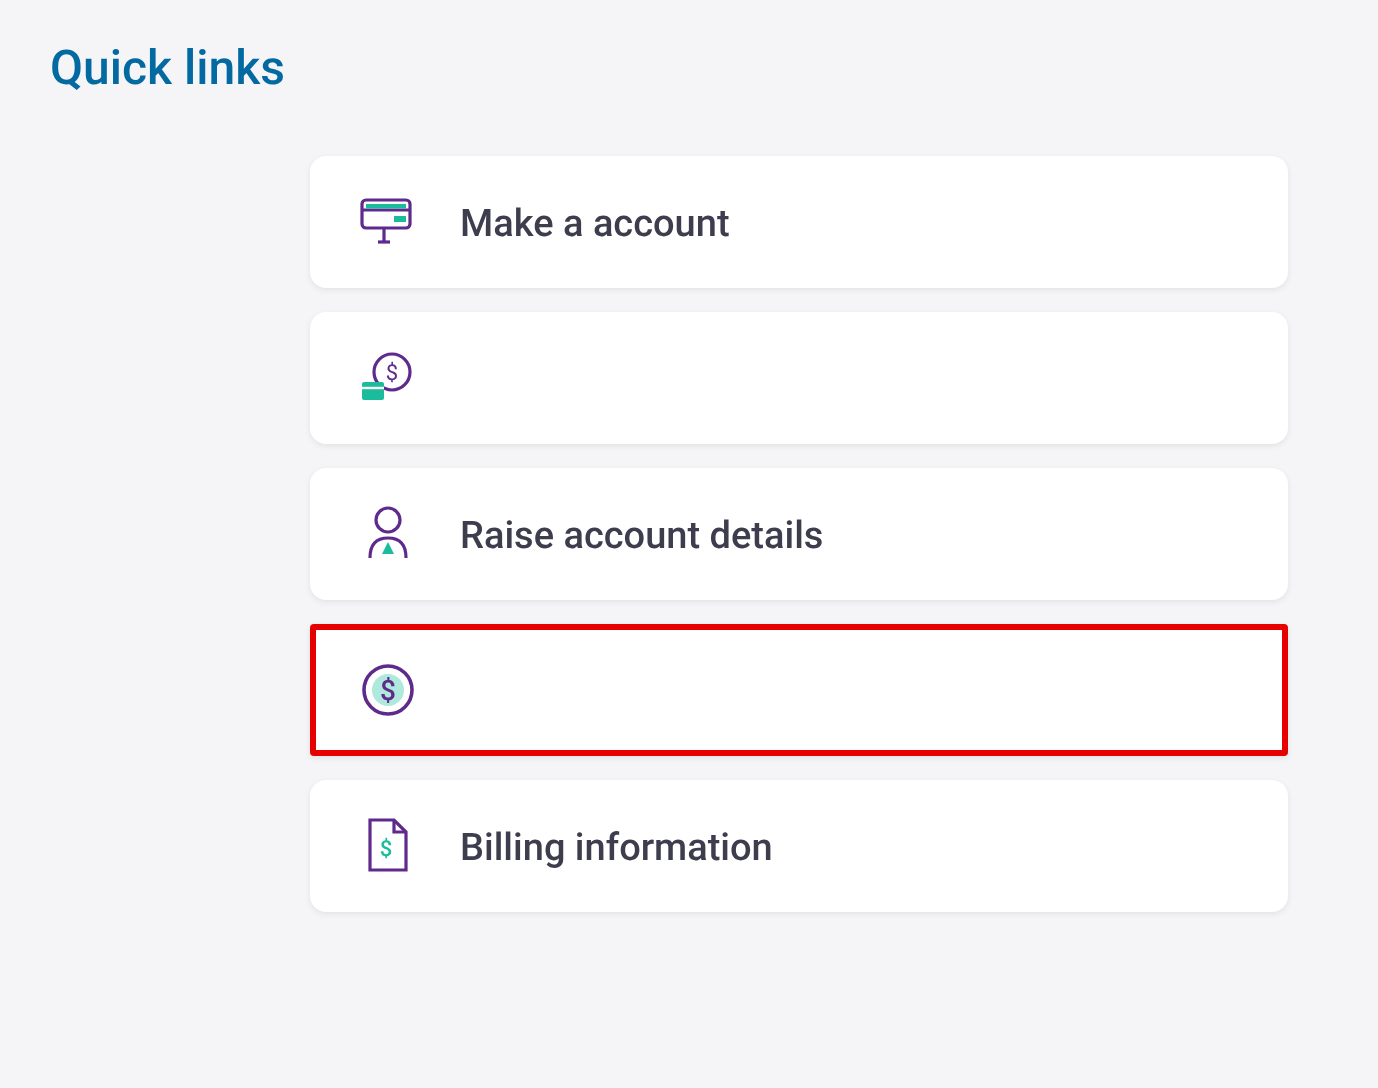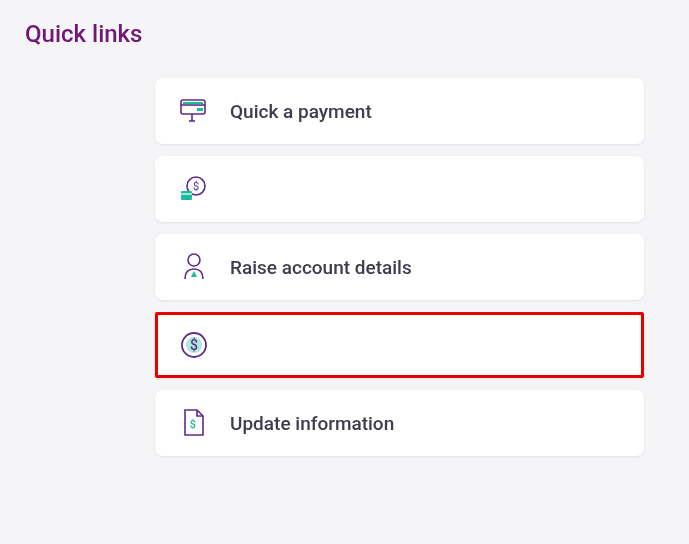--- a/index.html
+++ b/index.html
@@ -10,21 +10,21 @@
     body {
       font-family: -apple-system, BlinkMacSystemFont, 'Segoe UI', Roboto, Arial, sans-serif;
       background: #f5f4f6;
       width: 689px;
       height: 544px;
       padding: 20px 25px;
     }
     .heading {
       font-size: 24px;
       font-weight: 500;
-      color: #701a75;
+      color: #0369a1;
       margin-bottom: 30px;
       margin-left: 0;
     }
     .links-container {
       padding-left: 130px;
       padding-right: 20px;
     }
     .link-card {
       display: flex;
       align-items: center;
@@ -69,21 +69,21 @@
     <span class="icon-wrap">
       <svg width="30" height="28" viewBox="0 0 30 28">
         <rect x="2" y="3" width="24" height="14" rx="2" fill="none" stroke="#5e2b8c" stroke-width="1.6"></rect>
         <line x1="2" y1="8" x2="26" y2="8" stroke="#5e2b8c" stroke-width="1.6"></line>
         <rect x="4" y="5" width="20" height="2.2" fill="#1abc9c"></rect>
         <rect x="18" y="11" width="6" height="3" fill="#1abc9c"></rect>
         <line x1="13" y1="17" x2="13" y2="24" stroke="#5e2b8c" stroke-width="1.6"></line>
         <line x1="10" y1="24" x2="16" y2="24" stroke="#5e2b8c" stroke-width="1.6"></line>
       </svg>
     </span>
-    <span class="link-label">Quick a payment</span>
+    <span class="link-label">Make a account</span>
   </div>
 
   <div class="link-card">
     <span class="icon-wrap">
       <svg width="30" height="28" viewBox="0 0 30 28">
         <circle cx="17" cy="11" r="9" fill="none" stroke="#5e2b8c" stroke-width="1.6"></circle>
         <text x="17" y="15" font-size="11" text-anchor="middle" fill="#5e2b8c" font-weight="400">$</text>
         <rect x="2" y="16" width="11" height="9" rx="1" fill="#1abc9c"></rect>
         <line x1="2" y1="19" x2="13" y2="19" stroke="#ffffff" stroke-width="1.2"></line>
       </svg>
@@ -112,17 +112,17 @@
   </div>
 
   <div class="link-card">
     <span class="icon-wrap">
       <svg width="26" height="30" viewBox="0 0 26 30">
         <path d="M 4 2 L 16 2 L 22 8 L 22 27 L 4 27 Z" fill="none" stroke="#5e2b8c" stroke-width="1.6"></path>
         <path d="M 16 2 L 16 8 L 22 8" fill="none" stroke="#5e2b8c" stroke-width="1.6"></path>
         <text x="12" y="20" font-size="11" text-anchor="middle" fill="#1abc9c" font-weight="500">$</text>
       </svg>
     </span>
-    <span class="link-label">Update information</span>
+    <span class="link-label">Billing information</span>
   </div>
 
 
 </div>
 
 </body></html>

